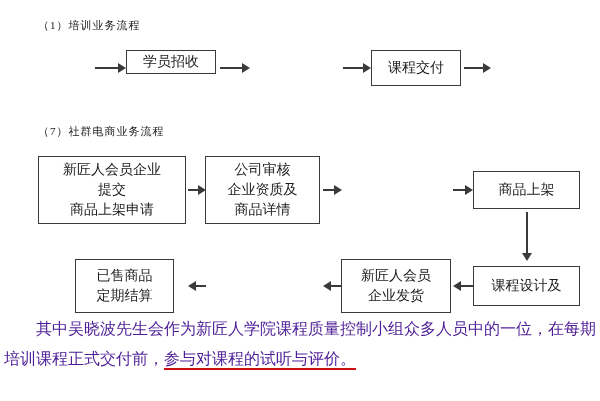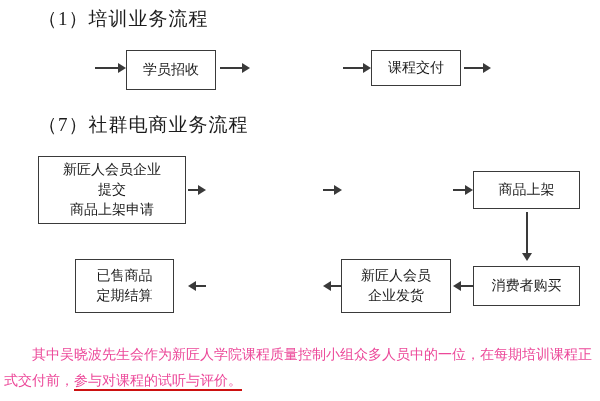--- a/index.html
+++ b/index.html
@@ -6,23 +6,24 @@
   .page{
     position:relative;
     width:600px;height:401px;
     background:#ffffff;
     overflow:hidden;
     font-family:"Liberation Serif","DejaVu Serif",serif;
     color:#1c1c1c;
   }
   .sec-title{
     position:absolute;
-    font-size:19px;
+    font-size:11px;
     letter-spacing:1px;
     white-space:nowrap;
+    margin-top:12px;
   }
   .box{
     position:absolute;
     border:1px solid #3a3a3a;
     background:#ffffff;
     display:flex;
     align-items:center;
     justify-content:center;
     text-align:center;
     white-space:pre-line;
@@ -40,62 +41,65 @@
     content:"";position:absolute;left:-7px;top:-4px;width:0;height:0;
     border-right:8px solid #3a3a3a;border-top:5px solid transparent;border-bottom:5px solid transparent;
   }
   .v-arrow{position:absolute;width:2px;background:#3a3a3a;}
   .v-arrow::after{
     content:"";position:absolute;left:-4px;bottom:-7px;width:0;height:0;
     border-top:8px solid #3a3a3a;border-left:5px solid transparent;border-right:5px solid transparent;
   }
   .footer{
     position:absolute;
-    left:4px;top:342px;width:592px;
+    left:4px;top:314px;width:592px;
     margin:0;
-    font-size:14px;
+    font-size:16px;
     line-height:1.85;
     text-indent:2em;
-    color:#ec4899;
+    color:#4c1d95;
   }
   .red-underline{
     border-bottom:2px solid #cc1111;
     padding-bottom:1px;
   }
 </style>
 </head>
 <body>
 
 <div class="page">
 
   <div class="sec-title" style="left:38px;top:6px">（1）培训业务流程</div>
 
   <div class="h-arrow right" style="left:95px;top:67px;width:24px"></div>
-  <div class="box" style="left:126px;top:50px;width:90px;height:40px">学员招收</div>
+  <div class="box" style="left:126px;top:50px;width:90px;height:24px">学员招收</div>
   <div class="h-arrow right" style="left:220px;top:67px;width:23px"></div>
   <div class="h-arrow right" style="left:343px;top:67px;width:21px"></div>
   <div class="box" style="left:371px;top:50px;width:90px;height:36px">课程交付</div>
   <div class="h-arrow right" style="left:464px;top:67px;width:20px"></div>
 
   <div class="sec-title" style="left:38px;top:112px">（7）社群电商业务流程</div>
 
   <div class="box" style="left:38px;top:156px;width:148px;height:68px">新匠人会员企业
 提交
 商品上架申请</div>
   <div class="h-arrow right" style="left:188px;top:189px;width:11px"></div>
+  <div class="box" style="left:205px;top:156px;width:115px;height:68px">公司审核
+企业资质及
+商品详情</div>
   <div class="h-arrow right" style="left:323px;top:189px;width:12px"></div>
   <div class="h-arrow right" style="left:453px;top:189px;width:13px"></div>
   <div class="box" style="left:473px;top:171px;width:107px;height:38px">商品上架</div>
 
   <div class="v-arrow" style="left:526px;top:212px;height:42px"></div>
 
   <div class="box" style="left:75px;top:259px;width:99px;height:54px">已售商品
 定期结算</div>
   <div class="h-arrow left" style="left:195px;top:285px;width:11px"></div>
   <div class="h-arrow left" style="left:330px;top:285px;width:12px"></div>
   <div class="box" style="left:341px;top:259px;width:110px;height:54px">新匠人会员
 企业发货</div>
   <div class="h-arrow left" style="left:460px;top:285px;width:13px"></div>
-  <div class="box" style="left:473px;top:266px;width:107px;height:40px">消费者购买</div>
+  <div class="box" style="left:473px;top:266px;width:107px;height:40px">课程设计及</div>
 
   <p class="footer"><span>其中吴晓波先生会作为新匠人学院课程质量控制小组众多人员中的一位，在每期培训课程正式交付前，</span><span class="red-underline">参与对课程的试听与评价。</span></p>
 
 </div>
 
 </body></html>

